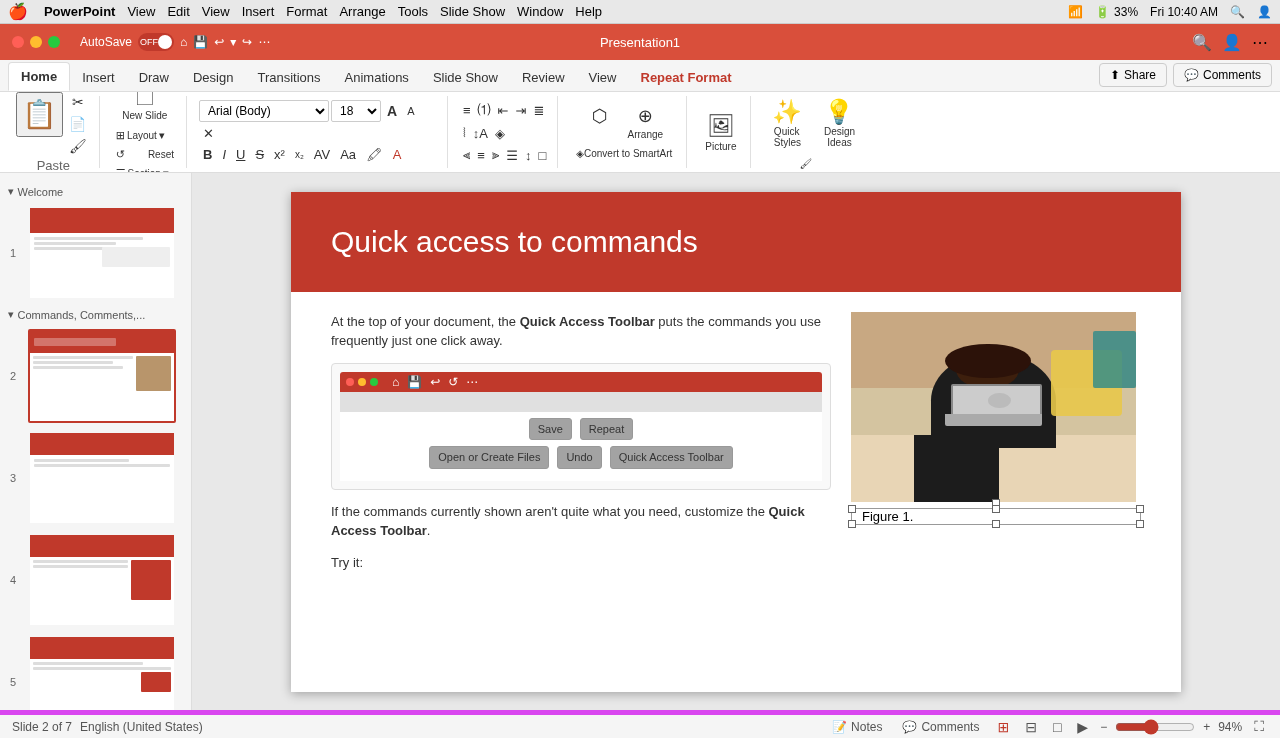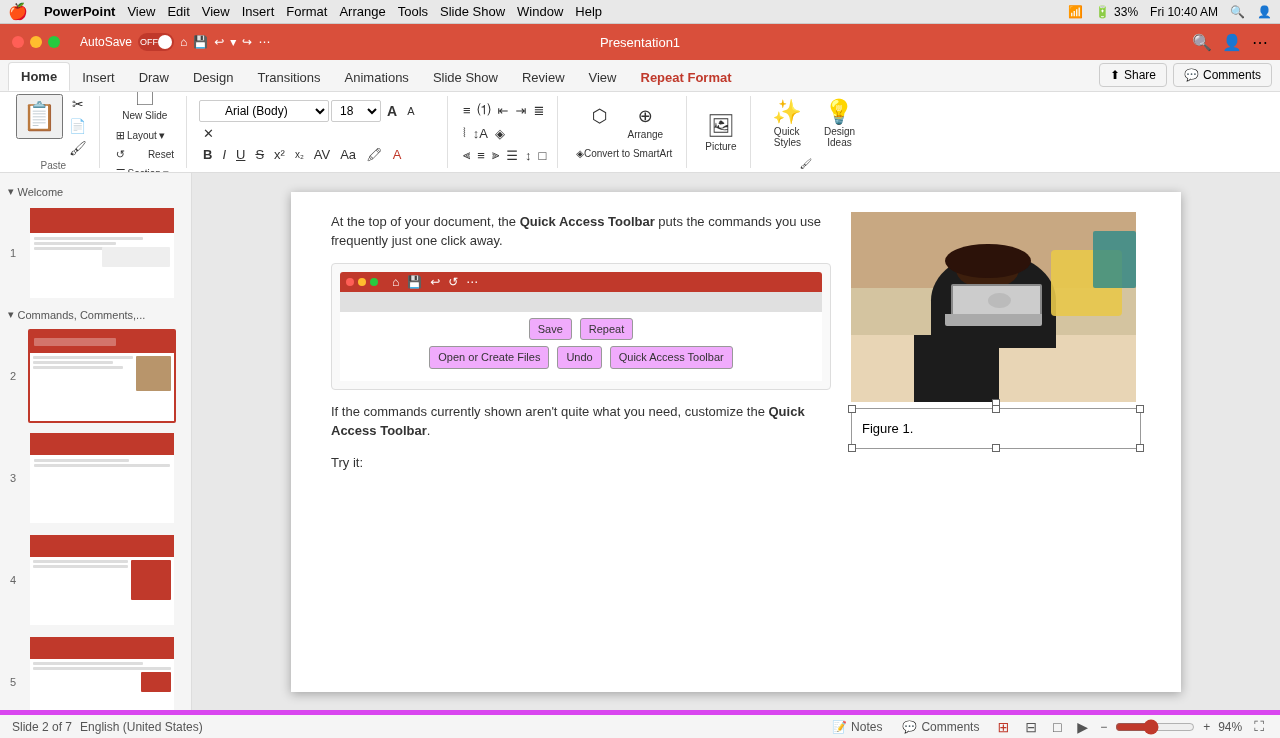--- a/index.html
+++ b/index.html
@@ -79,21 +79,21 @@
       display: flex;
       flex-direction: column;
       align-items: center;
       padding: 0 8px;
       border-right: 1px solid #e0e0e0;
       height: 72px;
       justify-content: center;
     }
     .ribbon-group:last-child { border-right: none; }
     .ribbon-group-label {
-      font-size: 10px;
+      font-size: 13px;
       color: #666;
       margin-top: 2px;
     }
     .ribbon-btn {
       display: flex;
       flex-direction: column;
       align-items: center;
       padding: 4px 6px;
       cursor: pointer;
       border-radius: 3px;
@@ -113,21 +113,21 @@
     }
     .paste-big { font-size: 28px; cursor: pointer; padding: 4px; }
     .paste-small-group { display: flex; flex-direction: column; gap: 2px; }
     .paste-small { font-size: 14px; cursor: pointer; padding: 2px 4px; background: none; border: none; color: #333; }
 
     .font-controls { display: flex; flex-wrap: wrap; gap: 2px; align-items: center; max-width: 240px; }
     .font-select {
       border: 1px solid #ccc;
       background: white;
       font-size: 12px;
-      padding: 2px 21px;
+      padding: 2px 4px;
       border-radius: 2px;
       width: 130px;
       cursor: pointer;
     }
     .font-size-select {
       border: 1px solid #ccc;
       background: white;
       font-size: 12px;
       padding: 2px 4px;
       border-radius: 2px;
@@ -280,21 +280,21 @@
       gap: 6px;
       margin-bottom: 6px;
     }
     .label-row { display: flex; gap: 8px; justify-content: center; }
     .cmd-label {
       border: 1px solid #999;
       border-radius: 3px;
       padding: 2px 8px;
       font-size: 11px;
       color: #333;
-      background: #f0abfc;
+      background: #a3a3a3;
     }
 
     .slide-img-col {
       width: 290px;
       flex-shrink: 0;
     }
     .slide-image-container {
       position: relative;
     }
 
@@ -673,20 +673,23 @@
           </div>
         </div>
       </div>
     </div>
 
   </div>
 
   <div class="slide-canvas-area">
     <div class="slide">
 
+      <div class="slide-header-bar">
+        <span class="slide-title">Quick access to commands</span>
+      </div>
 
       <div class="slide-body">
 
         <div class="slide-text-col">
           <p>
             <span>At the top of your document, the </span><strong>Quick Access Toolbar</strong><span> puts the commands you use frequently just one click away.</span>
           </p>
 
           <div class="toolbar-diagram">
             <div class="toolbar-diagram-bar">
@@ -748,21 +751,21 @@
 
               <div style="position:absolute;top:20%;right:5%;width:25%;height:35%;background:#e8c84a;border-radius:4px;opacity:0.9;"></div>
 
               <div style="position:absolute;top:10%;right:0;width:15%;height:30%;background:#2d8a8a;border-radius:2px;opacity:0.8;"></div>
             </div>
 
             <div style="position:relative;border:1px solid transparent;">
               <div style="width:8px;height:8px;background:white;border:1px solid #666;position:absolute;bottom:-4px;left:50%;transform:translateX(-50%);"></div>
             </div>
 
-            <div style="border:1px solid #999;padding:12px 10px;margin-top:4px;background:white;display:flex;align-items:center;position:relative;">
+            <div style="border:1px solid #999;padding:0 10px;margin-top:4px;background:white;display:flex;align-items:center;position:relative;">
               <span style="font-size:13px;">Figure 1.</span>
 
               <div style="position:absolute;top:-4px;left:-4px;width:8px;height:8px;background:white;border:1px solid #666;"></div>
               <div style="position:absolute;top:-4px;right:-4px;width:8px;height:8px;background:white;border:1px solid #666;"></div>
               <div style="position:absolute;bottom:-4px;left:-4px;width:8px;height:8px;background:white;border:1px solid #666;"></div>
               <div style="position:absolute;bottom:-4px;right:-4px;width:8px;height:8px;background:white;border:1px solid #666;"></div>
               <div style="position:absolute;top:-4px;left:50%;transform:translateX(-50%);width:8px;height:8px;background:white;border:1px solid #666;"></div>
               <div style="position:absolute;bottom:-4px;left:50%;transform:translateX(-50%);width:8px;height:8px;background:white;border:1px solid #666;"></div>
             </div>
           </div>

